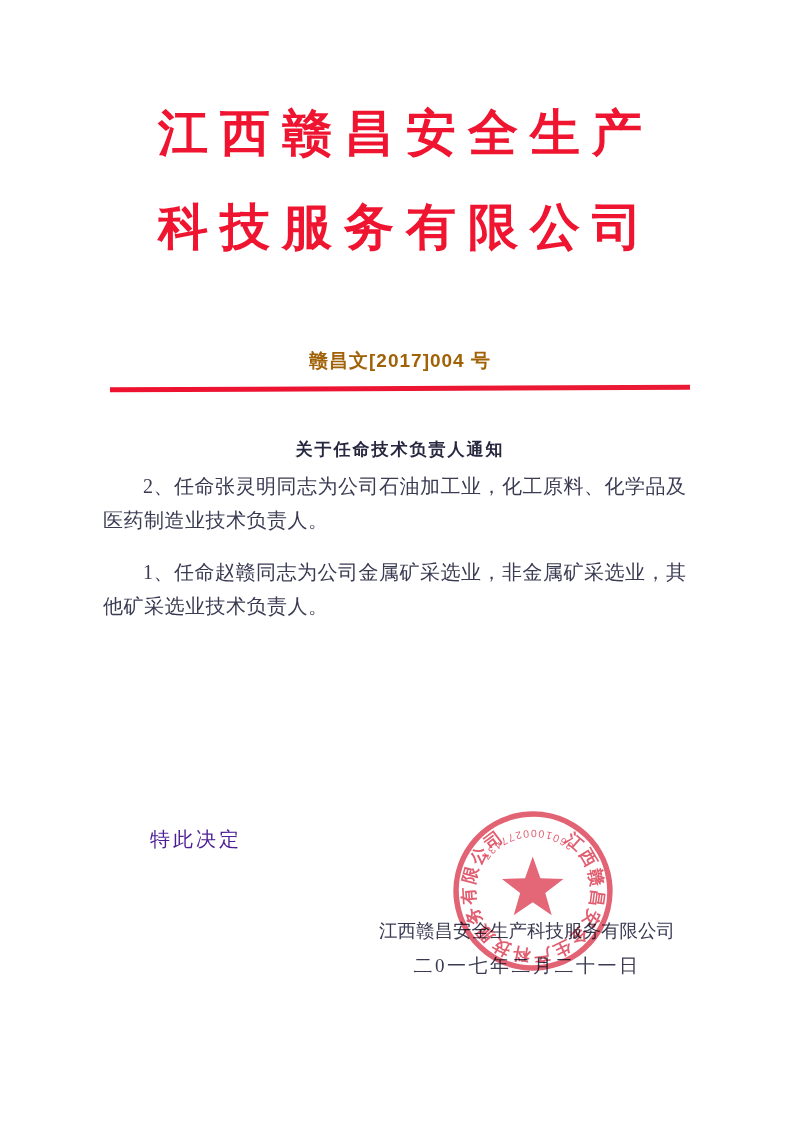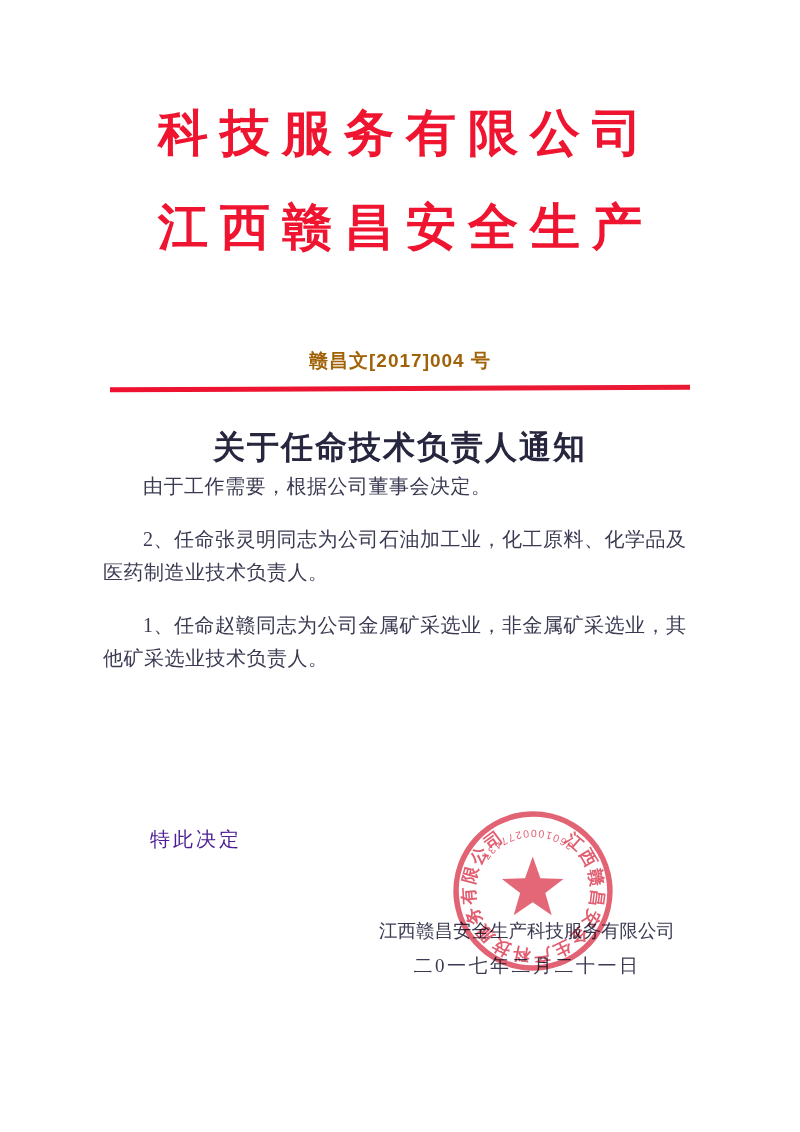--- a/index.html
+++ b/index.html
@@ -36,22 +36,22 @@
 
   
   .divider {
     position:absolute; top:386px; left:110px; right:110px; height:4.5px;
     background:linear-gradient(90deg,#ee1130,#ea1a35);
     transform:rotate(-0.25deg);
   }
 
   
   .heading {
-    position:absolute; top:426px; left:0; right:0;
-    text-align:center; font-weight:bold; font-size:32px;
+    position:absolute; top:438px; left:0; right:0;
+    text-align:center; font-weight:bold; font-size:17px;
     color:#26263e; letter-spacing:2px;
   }
 
   
   .body-text {
     position:absolute; top:470px; left:103px; width:592px;
     font-size:20px; line-height:33.5px; color:#3a3a52;
     letter-spacing:0.5px;
   }
   .body-text p { margin:0 0 19px 0; text-indent:2em; }
@@ -86,32 +86,31 @@
     font-family:"Liberation Sans", sans-serif;
     font-size:10.5px; letter-spacing:2.2px;
   }
 </style>
 </head>
 <body>
 
 <div class="page">
 
   <div class="letterhead">
+    <span class="lh-line">江西赣昌安全生产</span>
     <span class="lh-line">科技服务有限公司</span>
-    <span class="lh-line">江西赣昌安全生产</span>
   </div>
 
   <div class="doc-number">赣昌文[2017]004 号</div>
 
   <div class="divider"></div>
 
   <div class="heading">关于任命技术负责人通知</div>
 
   <div class="body-text">
-    <p>由于工作需要，根据公司董事会决定。</p>
     <p>2、任命张灵明同志为公司石油加工业，化工原料、化学品及医药制造业技术负责人。</p>
     <p>1、任命赵赣同志为公司金属矿采选业，非金属矿采选业，其他矿采选业技术负责人。</p>
   </div>
 
   <div class="closing">特此决定</div>
 
   <div class="signature">
     <div class="sig-company">江西赣昌安全生产科技服务有限公司</div>
     <div class="sig-date">二0一七年二月二十一日</div>
   </div>

